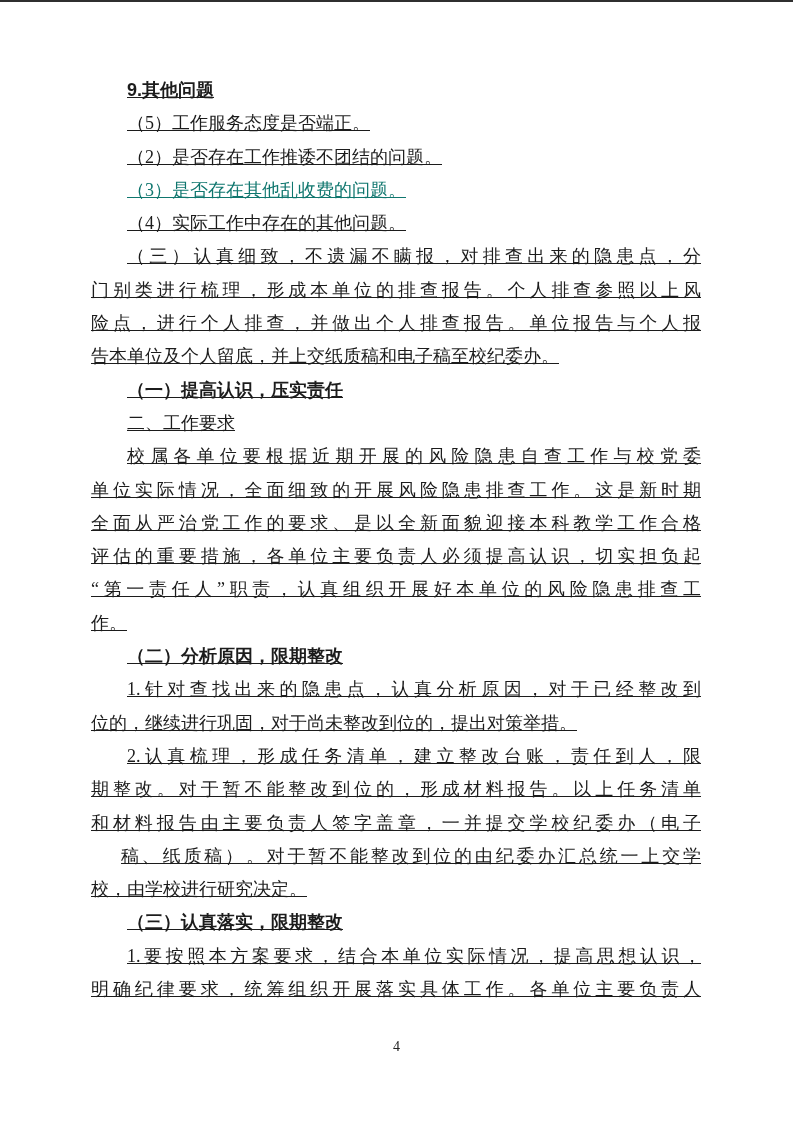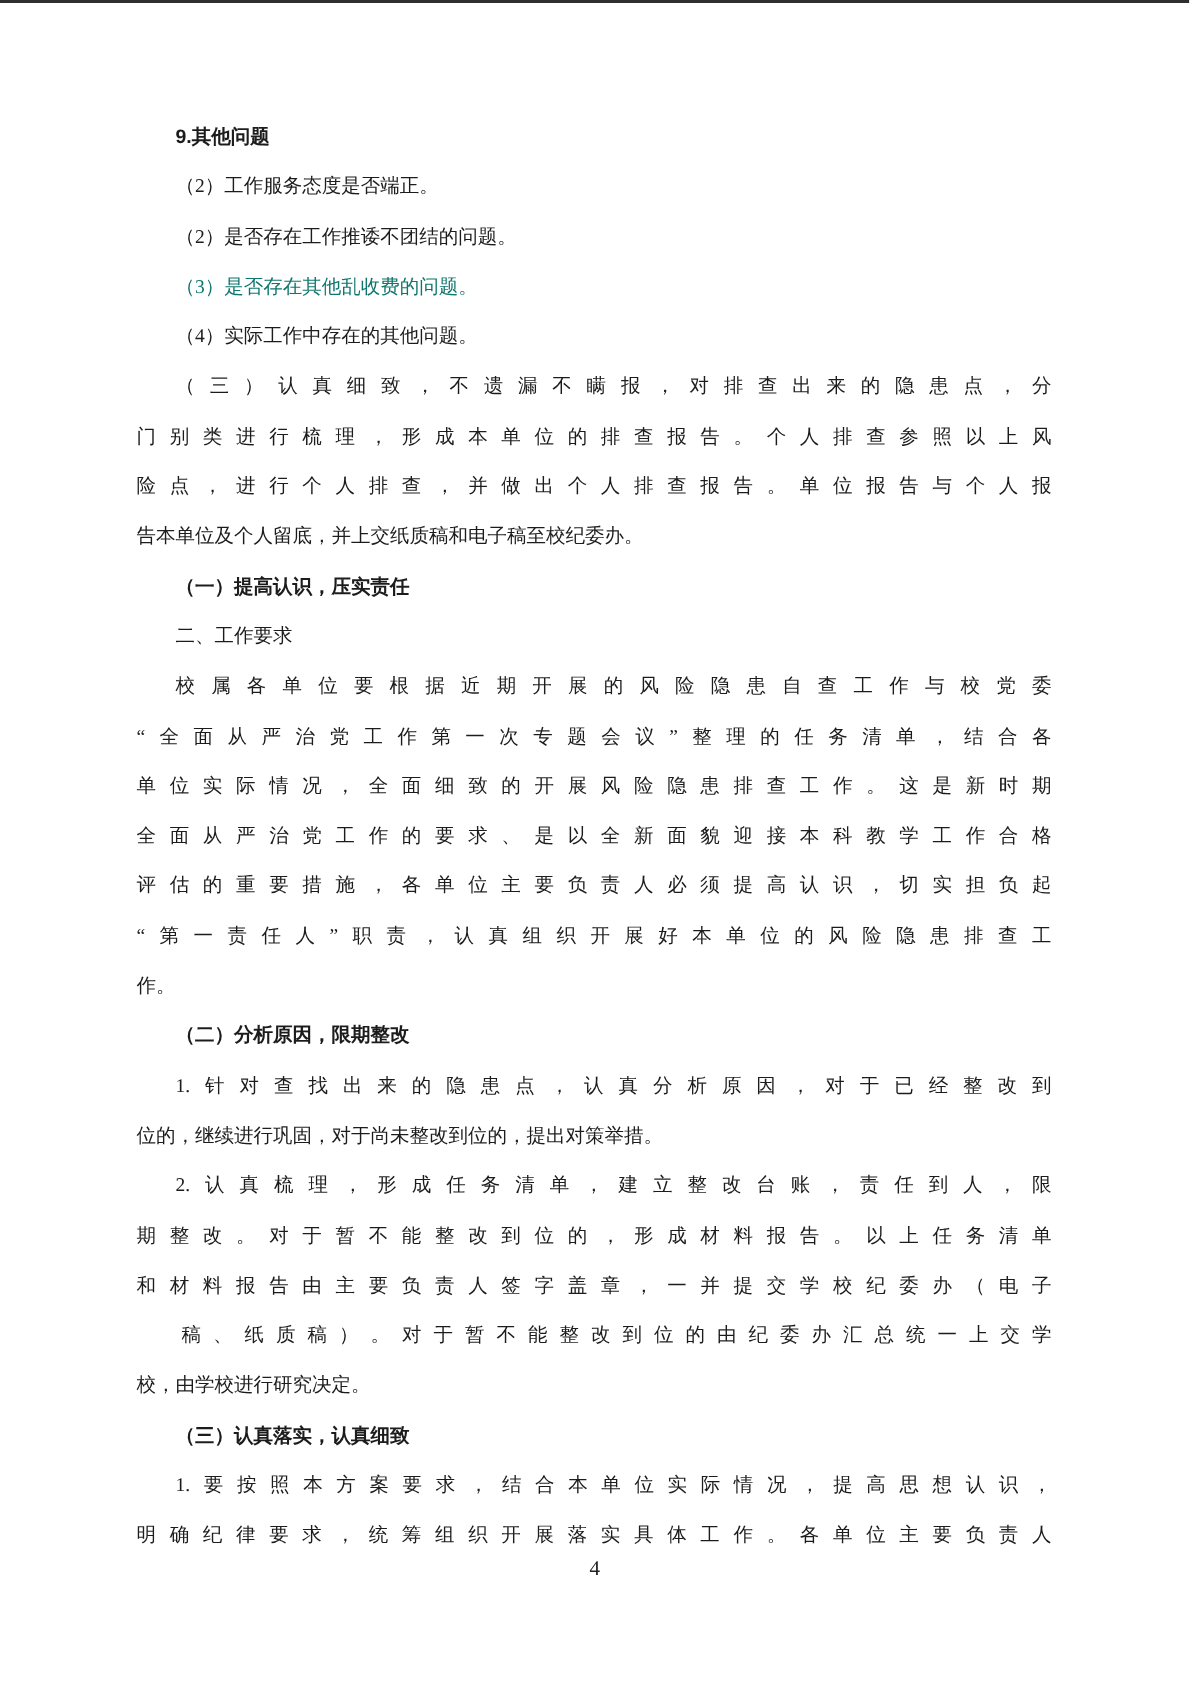--- a/index.html
+++ b/index.html
@@ -23,26 +23,27 @@
     height: 2px;
     background: #2f2f2f;
   }
   .content {
     position: absolute;
     left: 91px;
     top: 74px;
     width: 610px;
   }
   .line {
-    font-size: 13px;
+    font-size: 18px;
     height: 33.3px;
     line-height: 33.3px;
     color: #1c1c1c;
     overflow: hidden;
     text-align: left;
+    text-decoration: underline;
   }
   .line.indent {
     text-indent: 2em;
   }
   .line.justify {
     text-align: justify;
     text-align-last: justify;
   }
   .line.bold {
     font-weight: bold;
@@ -61,45 +62,44 @@
     font-family: "Liberation Serif", "DejaVu Serif", serif;
   }
 </style>
 </head>
 <body>
 
 <div class="page" style="background: rgb(255, 255, 255);">
   <div class="scan-line"></div>
   <div class="content">
       <div class="line bold indent" style="color: rgb(28, 28, 28);">9.其他问题</div>
-      <div class="line indent" style="color: rgb(28, 28, 28);">（2）工作服务态度是否端正。</div>
+      <div class="line indent" style="color: rgb(28, 28, 28);">（5）工作服务态度是否端正。</div>
       <div class="line indent" style="color: rgb(28, 28, 28);">（2）是否存在工作推诿不团结的问题。</div>
       <div class="line indent" style="color: #0f766e;">（3）是否存在其他乱收费的问题。</div>
       <div class="line indent" style="color: rgb(28, 28, 28);">（4）实际工作中存在的其他问题。</div>
       <div class="line indent justify" style="color: rgb(28, 28, 28);">（三）认真细致，不遗漏不瞒报，对排查出来的隐患点，分</div>
       <div class="line justify" style="color: rgb(28, 28, 28);">门别类进行梳理，形成本单位的排查报告。个人排查参照以上风</div>
       <div class="line justify" style="color: rgb(28, 28, 28);">险点，进行个人排查，并做出个人排查报告。单位报告与个人报</div>
       <div class="line" style="color: rgb(28, 28, 28);">告本单位及个人留底，并上交纸质稿和电子稿至校纪委办。</div>
       <div class="line bold indent" style="color: rgb(28, 28, 28);">（一）提高认识，压实责任</div>
       <div class="line indent" style="color: rgb(28, 28, 28);">二、工作要求</div>
       <div class="line indent justify" style="color: rgb(28, 28, 28);">校属各单位要根据近期开展的风险隐患自查工作与校党委</div>
-      <div class="line justify" style="color: rgb(28, 28, 28);">“全面从严治党工作第一次专题会议”整理的任务清单，结合各</div>
       <div class="line justify" style="color: rgb(28, 28, 28);">单位实际情况，全面细致的开展风险隐患排查工作。这是新时期</div>
       <div class="line justify" style="color: rgb(28, 28, 28);">全面从严治党工作的要求、是以全新面貌迎接本科教学工作合格</div>
       <div class="line justify" style="color: rgb(28, 28, 28);">评估的重要措施，各单位主要负责人必须提高认识，切实担负起</div>
       <div class="line justify" style="color: rgb(28, 28, 28);">“第一责任人”职责，认真组织开展好本单位的风险隐患排查工</div>
       <div class="line" style="color: rgb(28, 28, 28);">作。</div>
       <div class="line bold indent" style="color: rgb(28, 28, 28);">（二）分析原因，限期整改</div>
       <div class="line indent justify" style="color: rgb(28, 28, 28);">1.针对查找出来的隐患点，认真分析原因，对于已经整改到</div>
       <div class="line" style="color: rgb(28, 28, 28);">位的，继续进行巩固，对于尚未整改到位的，提出对策举措。</div>
       <div class="line indent justify" style="color: rgb(28, 28, 28);">2.认真梳理，形成任务清单，建立整改台账，责任到人，限</div>
       <div class="line justify" style="color: rgb(28, 28, 28);">期整改。对于暂不能整改到位的，形成材料报告。以上任务清单</div>
       <div class="line justify" style="color: rgb(28, 28, 28);">和材料报告由主要负责人签字盖章，一并提交学校纪委办（电子</div>
       <div class="line justify" style="color: rgb(28, 28, 28); margin-left: 30px;">稿、纸质稿）。对于暂不能整改到位的由纪委办汇总统一上交学</div>
       <div class="line" style="color: rgb(28, 28, 28);">校，由学校进行研究决定。</div>
-      <div class="line bold indent" style="color: rgb(28, 28, 28);">（三）认真落实，认真细致</div>
+      <div class="line bold indent" style="color: rgb(28, 28, 28);">（三）认真落实，限期整改</div>
       <div class="line indent justify" style="color: rgb(28, 28, 28);">1.要按照本方案要求，结合本单位实际情况，提高思想认识，</div>
       <div class="line justify" style="color: rgb(28, 28, 28);">明确纪律要求，统筹组织开展落实具体工作。各单位主要负责人</div>
     </div>
   <div class="footer">
     <span class="page-number">4</span>
   </div>
 </div>
 
 </body></html>

